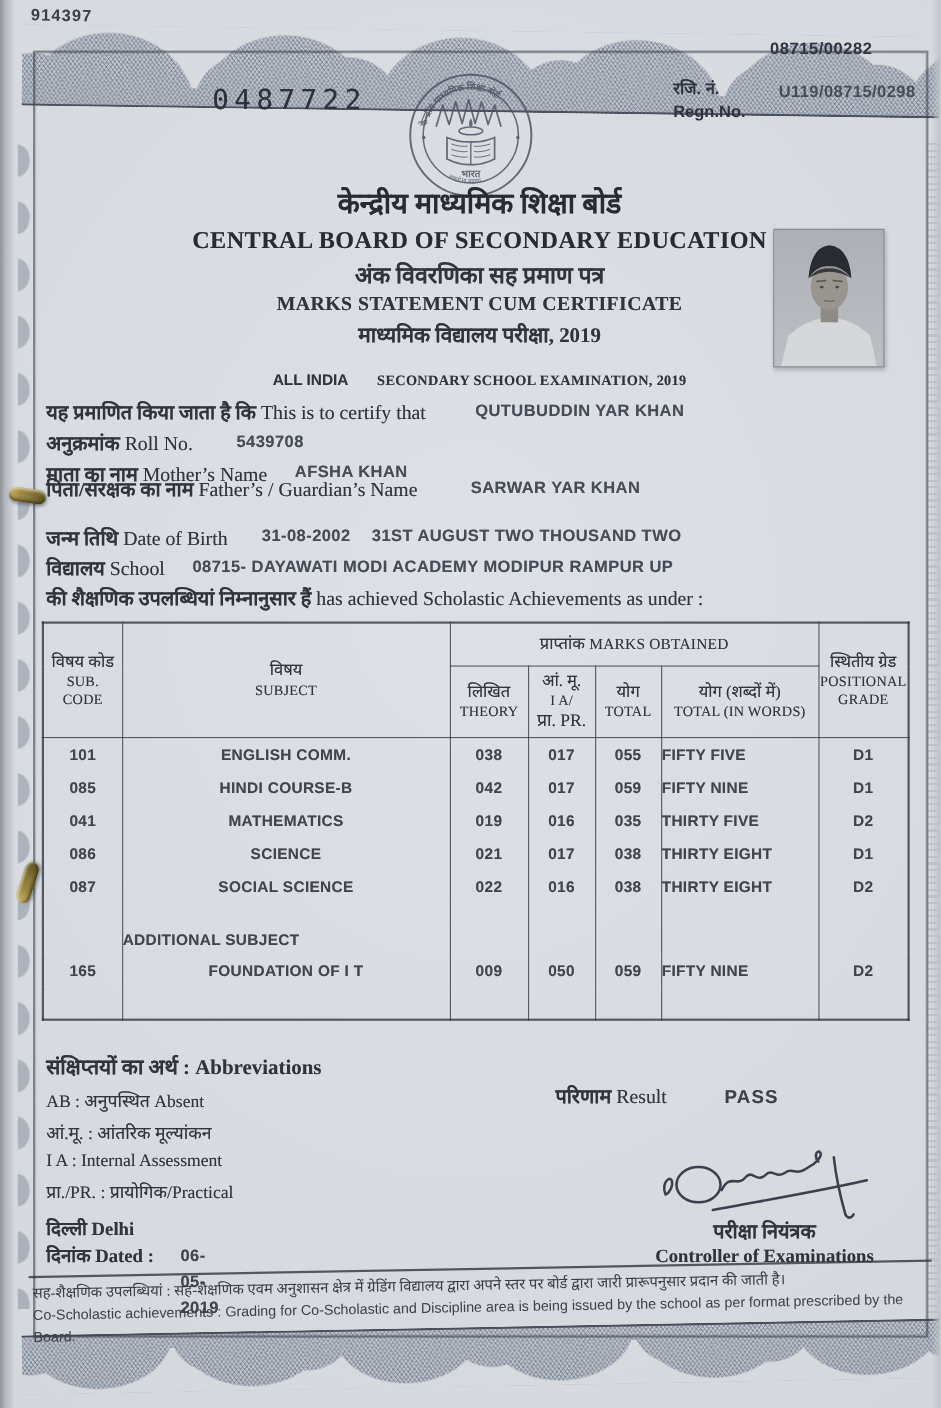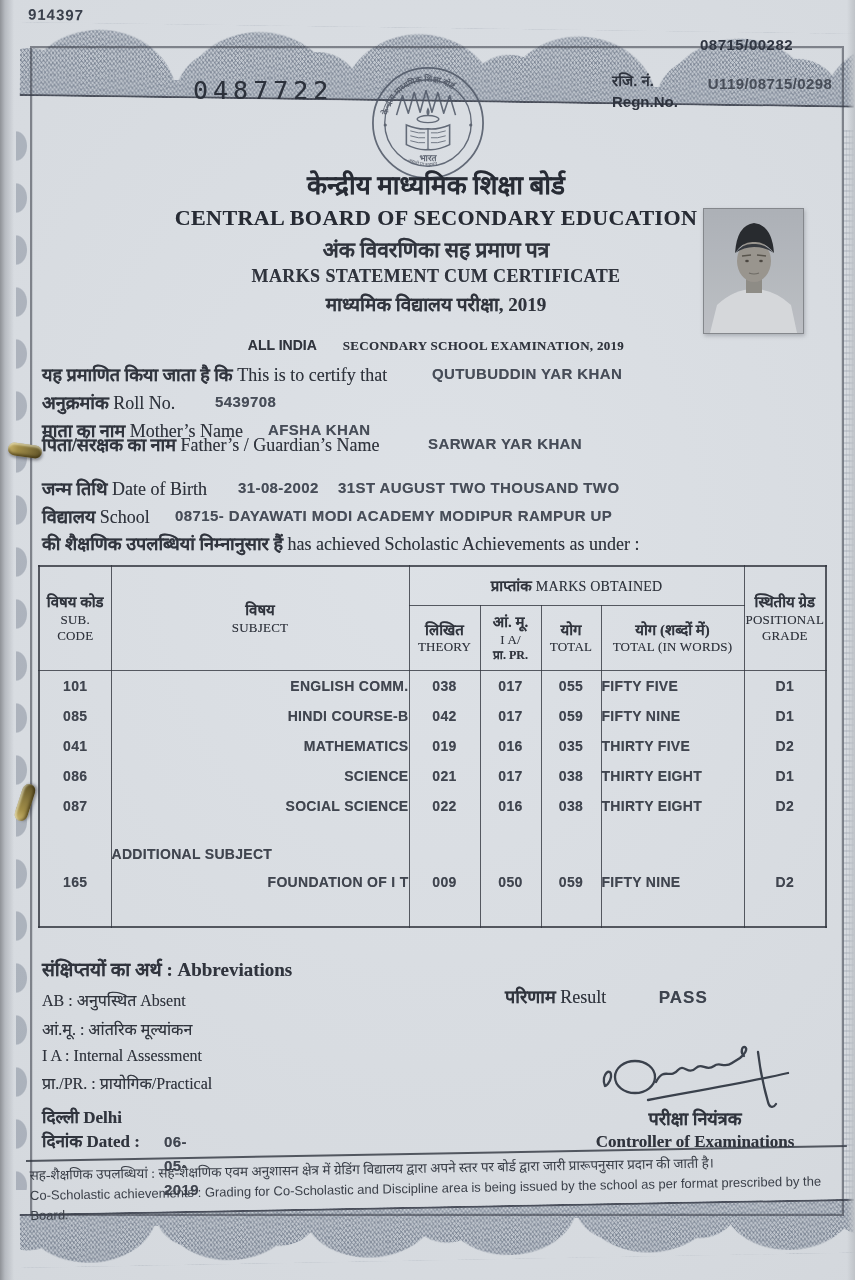--- a/index.html
+++ b/index.html
@@ -96,32 +96,32 @@
   .hi{font-weight:700;}
   .en{font-weight:400;}
   .val{position:absolute;top:3px;font-family:"Liberation Sans",sans-serif;font-size:15px;
     font-weight:700;color:#474d58;letter-spacing:.4px;white-space:nowrap;}
 
   
   table.marks{position:absolute;left:38px;top:565px;width:787px;border-collapse:collapse;
     table-layout:fixed;border:2px solid rgba(50,54,63,.8);}
   table.marks th, table.marks td{border:1px solid rgba(50,54,63,.8);padding:0;}
   table.marks thead th{font-weight:400;text-align:center;vertical-align:middle;line-height:1.25;}
-  .th-hi{font-weight:700;font-size:15px;}
+  .th-hi{font-weight:400;font-size:15px;}
   .th-en{font-family:"Liberation Serif",serif;font-size:13px;letter-spacing:.2px;}
   tr.h1 th{height:38px;}
   tr.h2 th{height:64px;}
   table.marks tbody td{border-top:none;border-bottom:none;
     font-family:"Liberation Sans",sans-serif;font-size:14px;font-weight:700;color:#40454f;letter-spacing:.3px;}
   table.marks tbody tr{height:30px;}
   tr.spacer{height:20px !important;}
   tr.addl-label{height:26px !important;}
   tr.filler{height:30px !important;}
   td.c-code, td.c-theory, td.c-ia, td.c-total, td.c-grade{text-align:center;}
-  td.c-subject{text-align:right;padding-left:18px;}
+  td.c-subject{text-align:center;padding-left:18px;}
   td.c-words{text-align:left;padding-left:12px;}
   .addl-label td{padding-left:30px;text-align:left;}
 
   
   .abbr{position:absolute;left:42px;top:956px;}
   .abbr .ttl{font-size:19px;font-weight:700;}
   .abbr .item{font-size:16px;margin-top:7px;}
   .result-line{position:absolute;left:505px;top:984px;font-size:18px;white-space:nowrap;}
   .result-line .pass{font-family:"Liberation Sans",sans-serif;font-size:17px;font-weight:700;
     letter-spacing:1px;margin-left:48px;color:#3d434e;}
@@ -295,21 +295,21 @@
         </th>
       </tr>
       <tr class="h2">
         <th>
           <div class="th-hi">लिखित</div>
           <div class="th-en">THEORY</div>
         </th>
         <th>
           <div class="th-hi">आं. मू.</div>
           <div class="th-en">I A/</div>
-          <div class="th-hi" style="font-size:12px">प्रा. PR.</div>
+          <div class="th-hi" style="font-size:16px">प्रा. PR.</div>
         </th>
         <th>
           <div class="th-hi">योग</div>
           <div class="th-en">TOTAL</div>
         </th>
         <th>
           <div class="th-hi">योग (शब्दों में)</div>
           <div class="th-en">TOTAL (IN WORDS)</div>
         </th>
       </tr>

